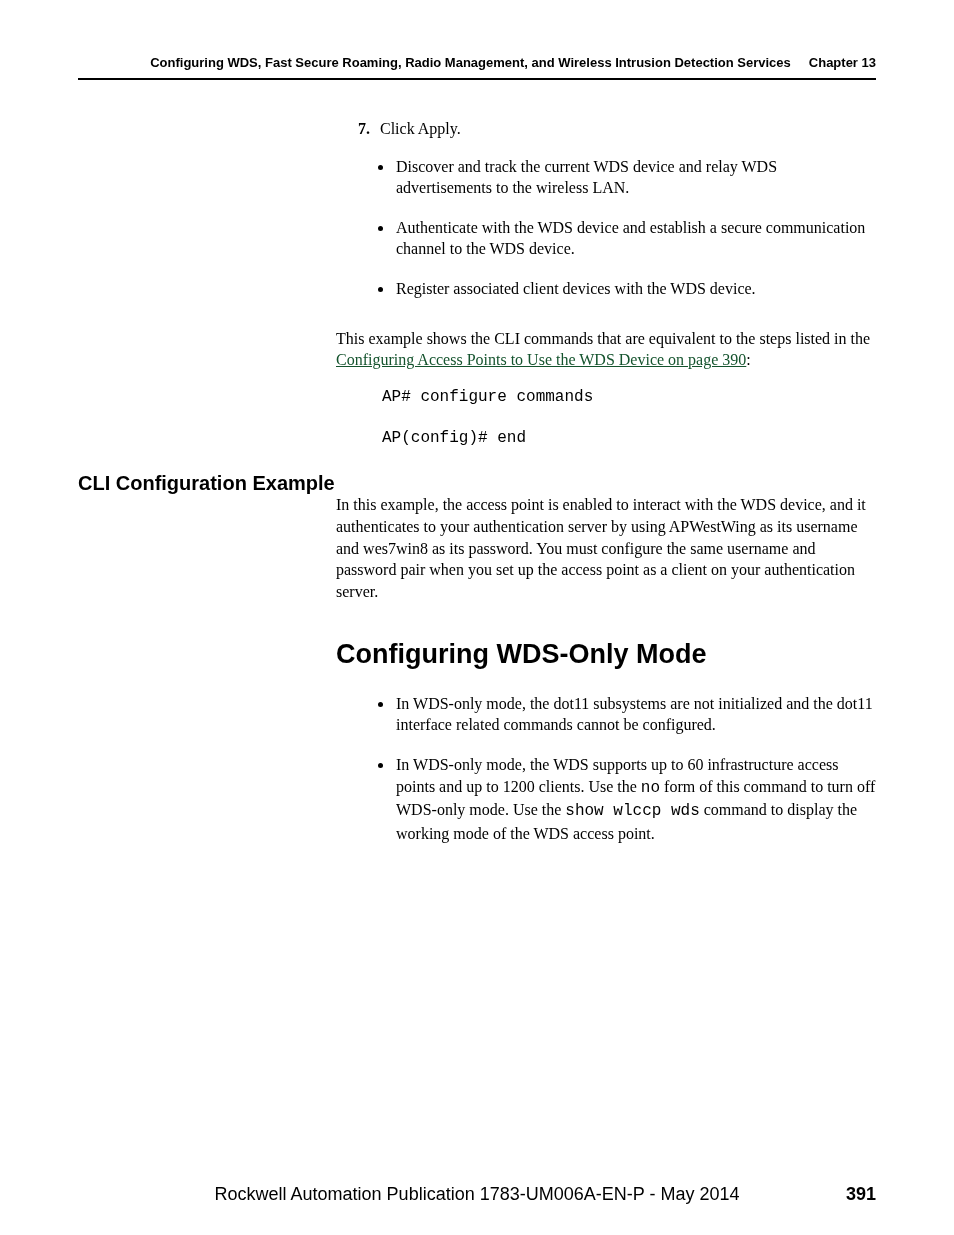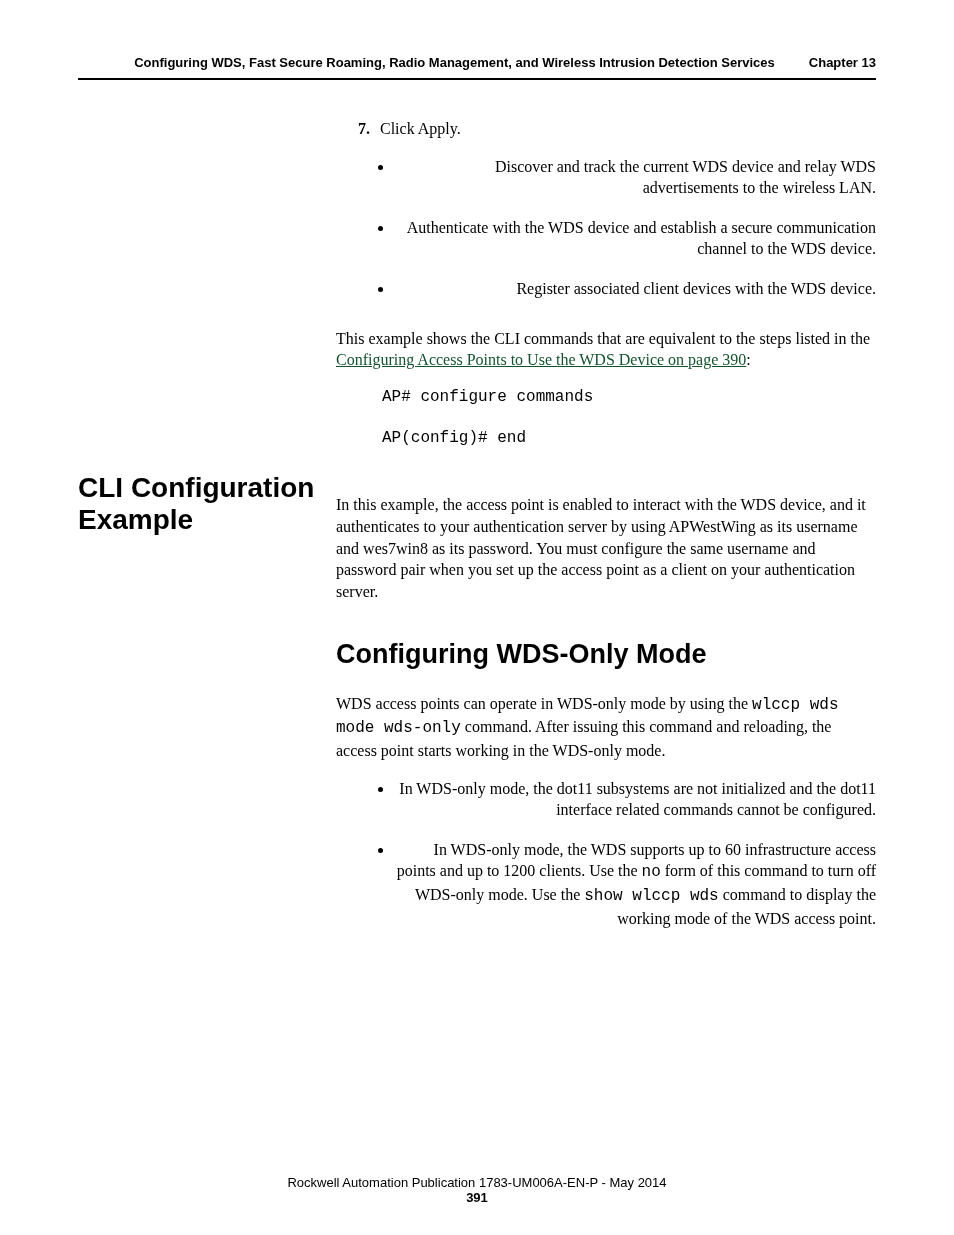--- a/index.html
+++ b/index.html
@@ -22,40 +22,40 @@
     justify-content: flex-end;
     font-family: "Segoe UI Semibold", "Arial Narrow", Arial, sans-serif;
     font-weight: 600;
     font-stretch: condensed;
     font-size: 13px;
     padding-bottom: 8px;
     border-bottom: 2px solid #000;
     margin-bottom: 38px;
   }
   .header .title {
-    margin-right: 34px;
+    margin-right: 18px;
   }
   .header .chapter {
     font-weight: 700;
   }
   .content {
     display: flex;
     align-items: flex-start;
   }
   .leftcol {
     width: 258px;
     flex: 0 0 258px;
     padding-top: 354px;
     box-sizing: border-box;
   }
   .leftcol h1 {
     font-family: "Segoe UI", "Arial Narrow", Arial, sans-serif;
     font-weight: 700;
     font-stretch: condensed;
-    font-size: 28px;
+    font-size: 20px;
     margin: 0;
     line-height: 1.15;
   }
   .rightcol {
     flex: 1;
     font-size: 16px;
     line-height: 1.35;
   }
   .para {
     margin: 0 0 14px 0;
@@ -75,21 +75,20 @@
     flex: 0 0 22px;
   }
   ul.bul {
     list-style: disc;
     margin: 16px 0 28px 0;
     padding-left: 58px;
   }
   ul.bul li {
     margin-bottom: 18px;
     padding-left: 2px;
-    text-align: right;
   }
   .code {
     font-family: "Courier New", monospace;
     font-size: 16px;
     line-height: 1.55;
     margin-left: 46px;
     margin-bottom: 4px;
   }
   .codegap {
     height: 6px;
@@ -111,31 +110,30 @@
   .footer {
     position: absolute;
     left: 78px;
     right: 78px;
     bottom: 30px;
     display: flex;
     justify-content: space-between;
     align-items: center;
     font-family: "Segoe UI", "Arial Narrow", Arial, sans-serif;
     font-stretch: condensed;
-    font-size: 13px;
-    flex-direction: column;
+    font-size: 18px;
   }
   .footer .pub {
     flex: 1;
     text-align: center;
   }
   .footer .pg {
     font-weight: 700;
     min-width: 40px;
-    text-align: center;
+    text-align: right;
   }
   .gap-top {
     margin-top: 44px;
   }
   .gap-med {
     margin-top: 20px;
   }
 </style>
 </head>
 <body>
@@ -175,23 +173,20 @@
       <div class="code">AP# configure commands</div>
       <div class="codegap"></div>
       <div class="codegap"></div>
       <div class="code">AP(config)# end</div>
 
       <p class="para gap-top">In this example, the access point is enabled to interact with the WDS device, and it authenticates to your authentication server by using APWestWing as its username and wes7win8 as its password. You must configure the same username and password pair when you set up the access point as a client on your authentication server.</p>
 
 
       <h2 class="sub">Configuring WDS-Only Mode</h2>
 
-      <p class="para">
-        <span>WDS access points can operate in WDS-only mode by using the </span><span class="mono">wlccp wds mode wds-only</span><span> command. After issuing this command and reloading, the access point starts working in the WDS-only mode.</span>
-      </p>
 
       <ul class="bul">
         <li>In WDS-only mode, the dot11 subsystems are not initialized and the dot11 interface related commands cannot be configured.</li>
         <li>
           <span>In WDS-only mode, the WDS supports up to 60 infrastructure access points and up to 1200 clients. Use the </span><span class="mono">no</span><span> form of this command to turn off WDS-only mode. Use the </span><span class="mono">show wlccp wds</span><span> command to display the working mode of the WDS access point.</span>
         </li>
       </ul>
 
     </div>
   </div>

